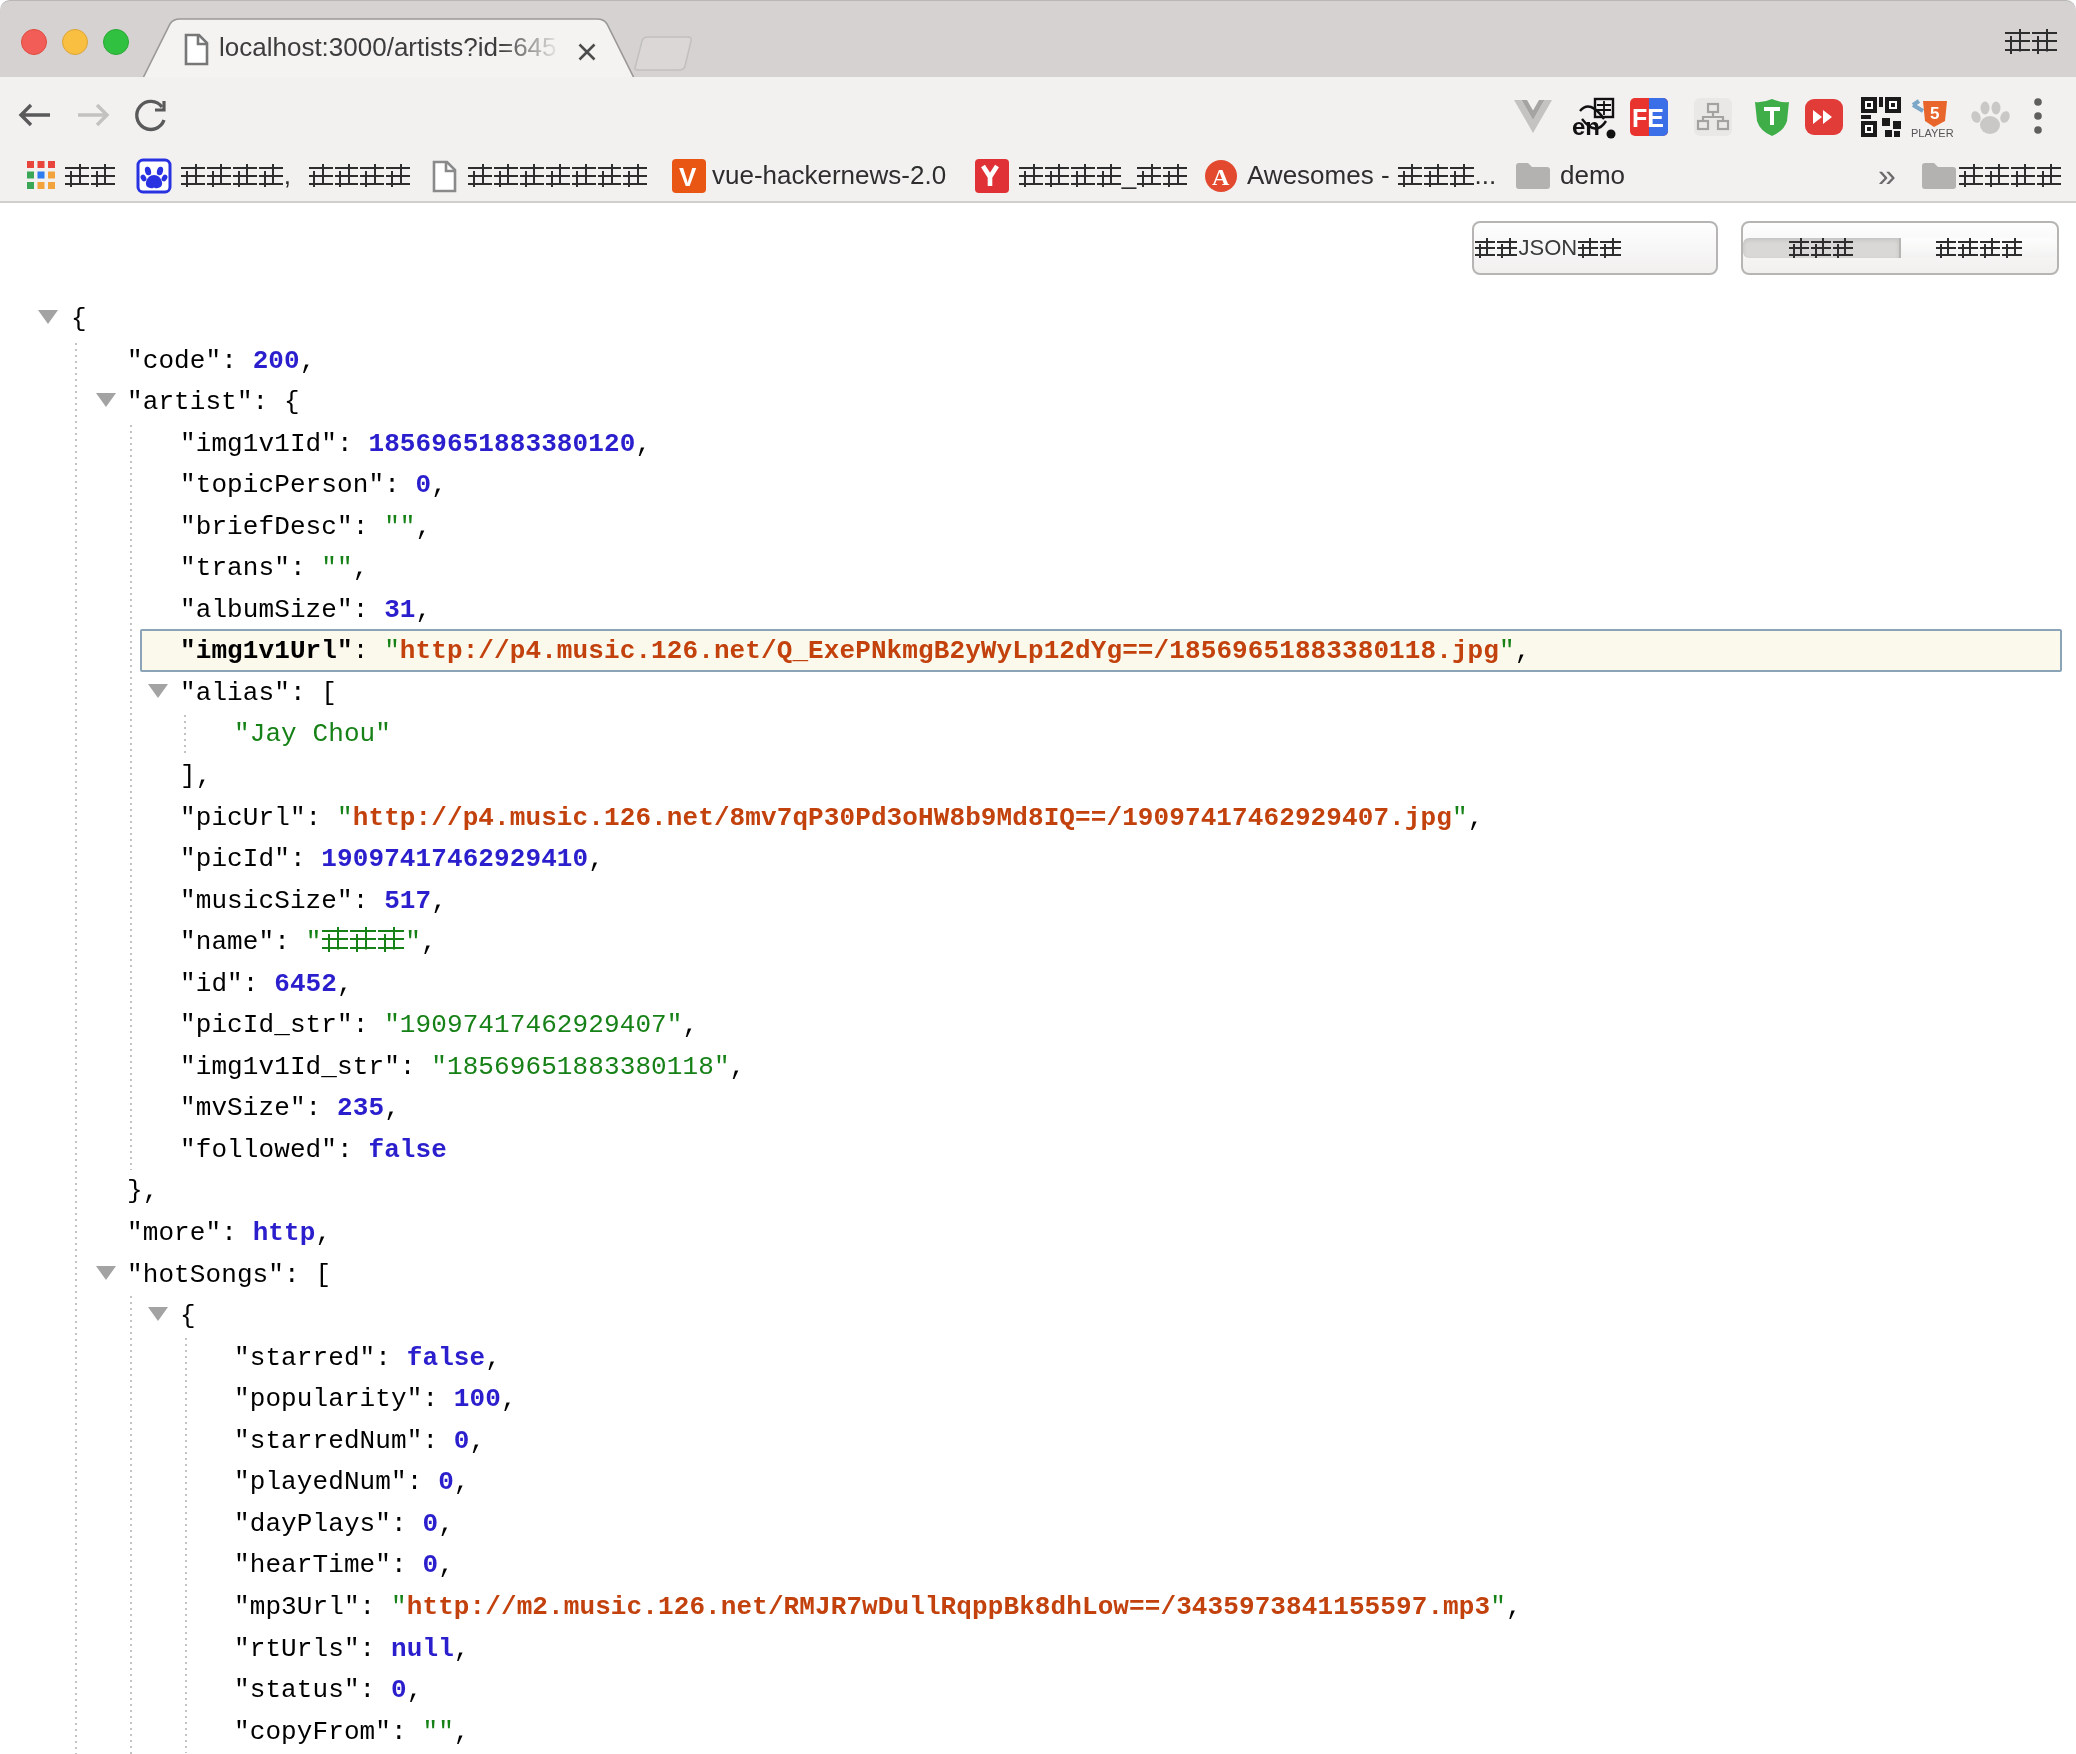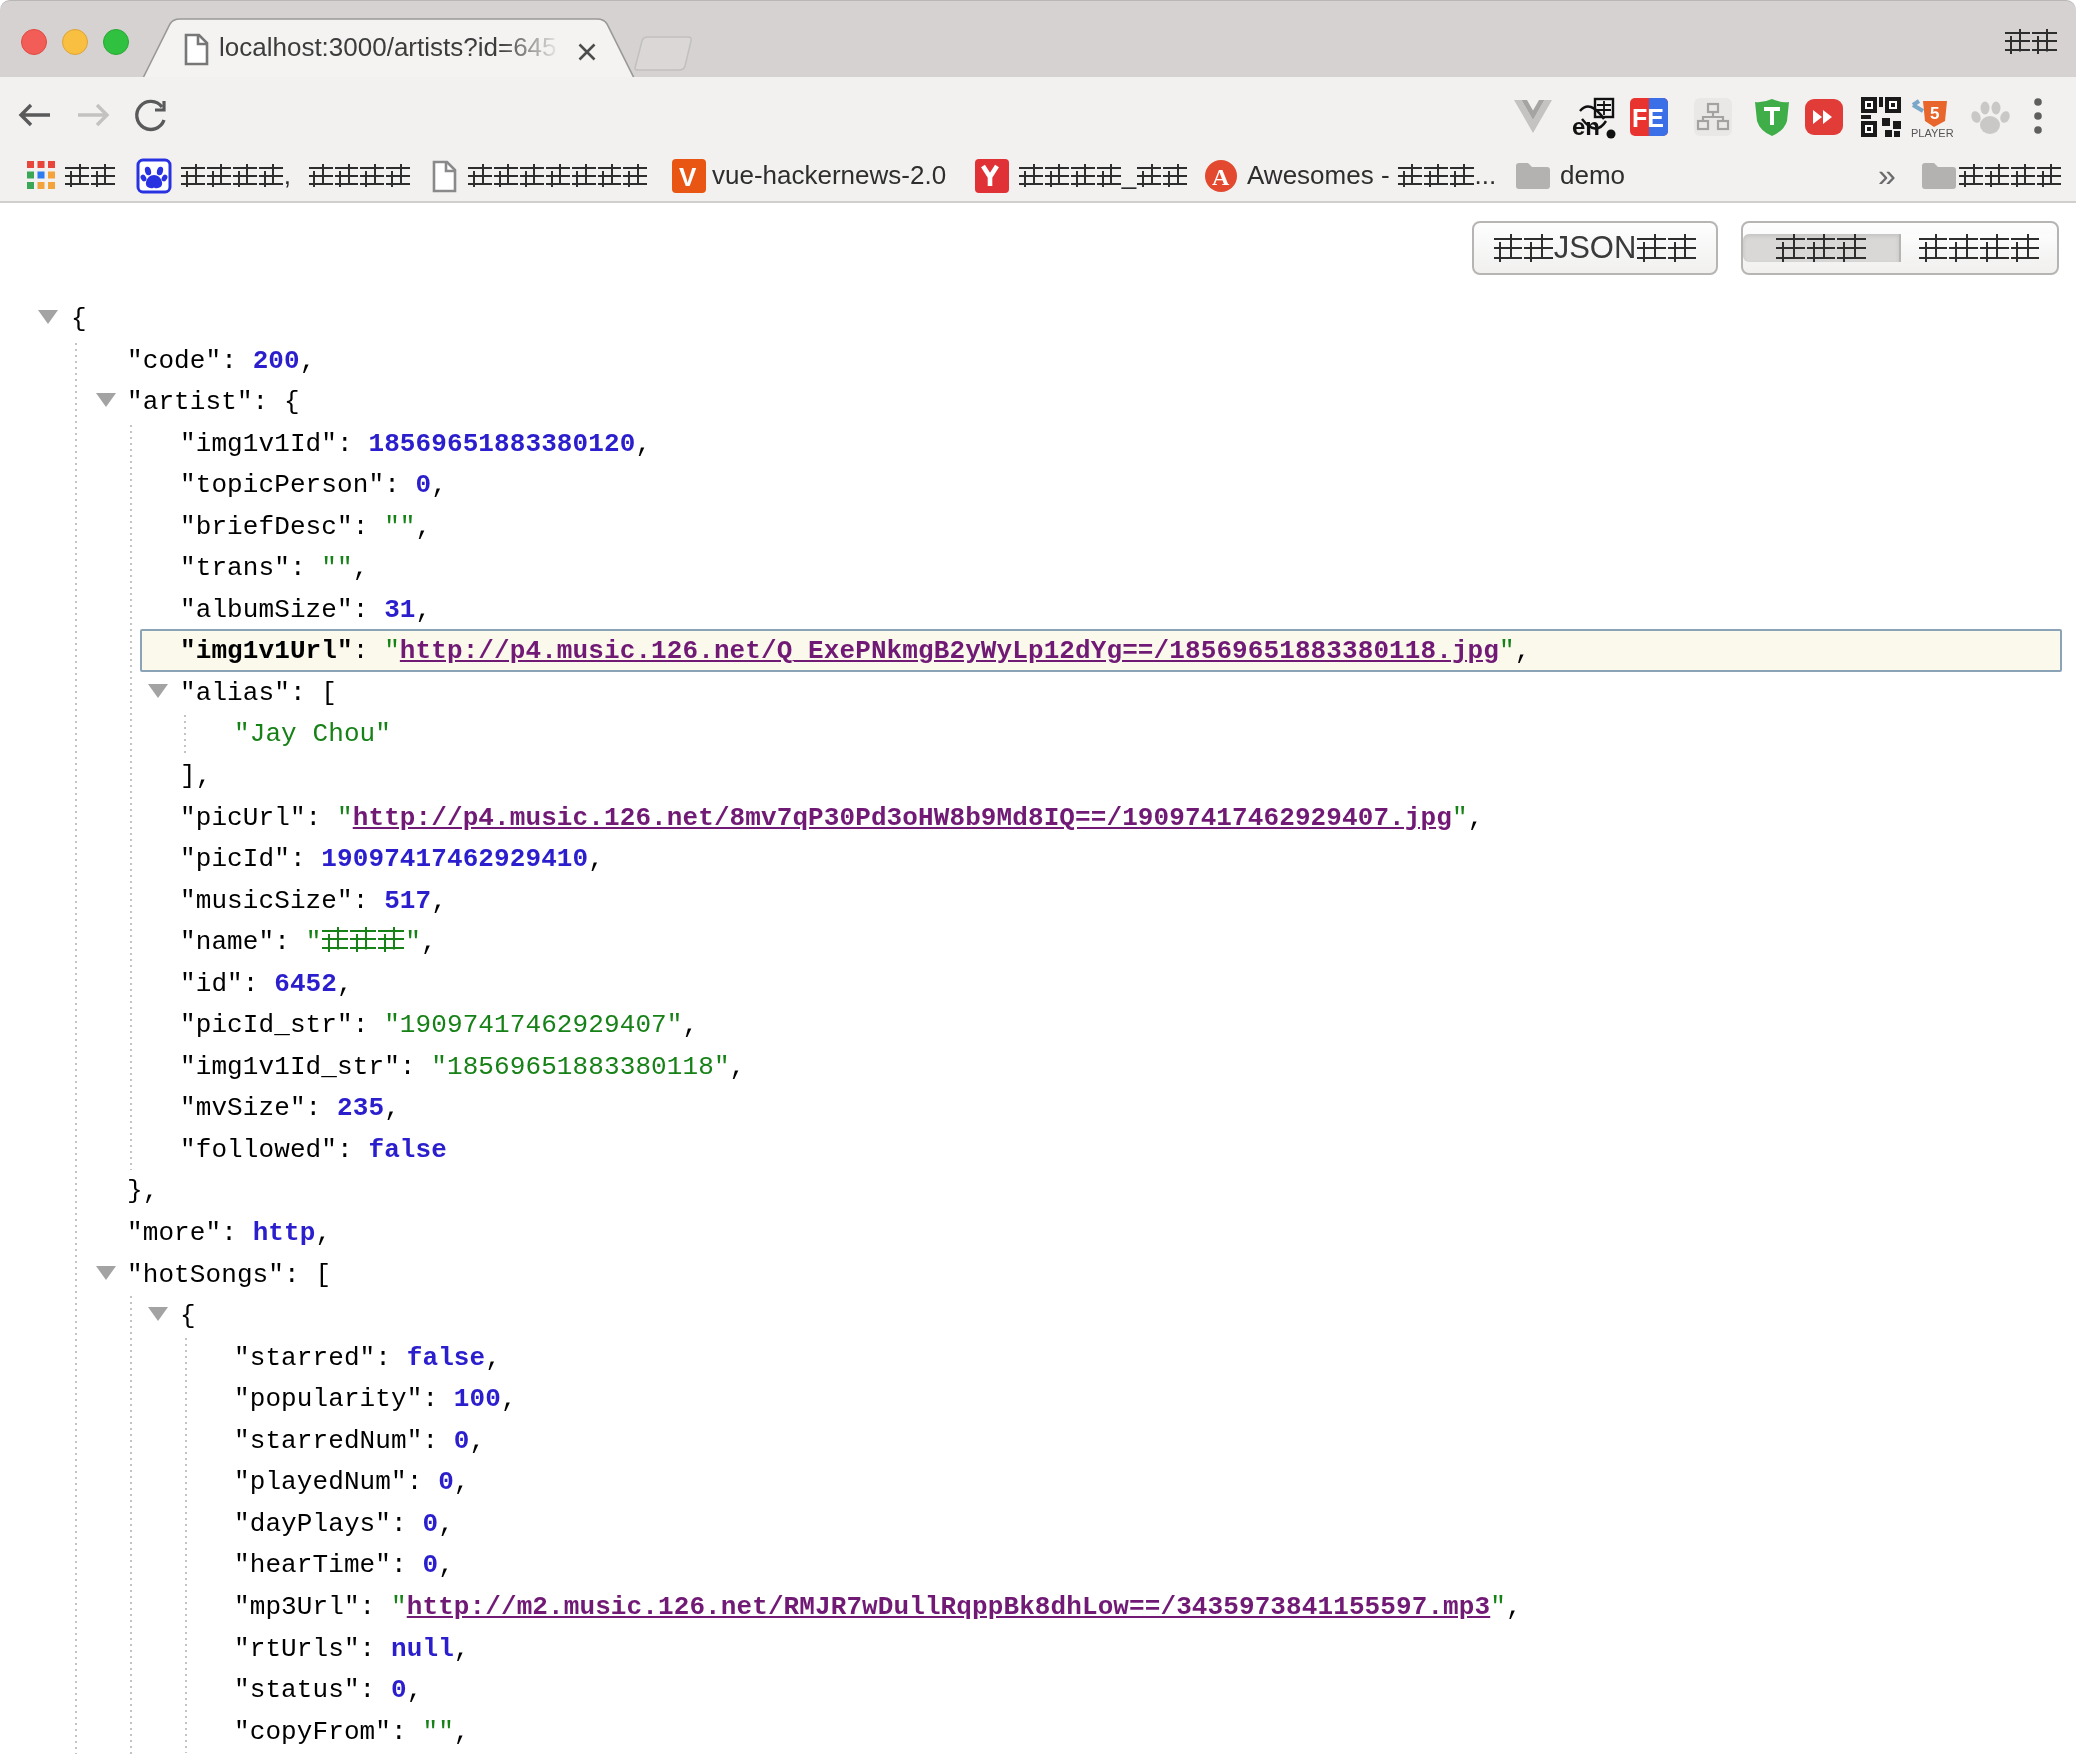--- a/index.html
+++ b/index.html
@@ -35,36 +35,36 @@
 
 .zi{display:inline-block;width:.92em;height:.92em;vertical-align:-.1em;--c:#2e2e2e;
  background-image:linear-gradient(var(--c),var(--c)),linear-gradient(var(--c),var(--c)),
  linear-gradient(var(--c),var(--c)),linear-gradient(var(--c),var(--c)),linear-gradient(var(--c),var(--c));
  background-size:100% 2px,100% 2px,100% 2px,2px 90%,2px 72%;
  background-position:0 15%,0 50%,0 88%,62% 0,22% 100%;background-repeat:no-repeat;
  margin:0 1px}
 
 #page{position:absolute;left:0;top:203px;width:2076px;height:1551px;background:#fff}
 .btn{position:absolute;border:2px solid #b6b5b4;border-radius:8px;height:54px;
- background:linear-gradient(#fefefe,#f1f0ef);font-size:31px;color:#3a3a3a;
- display:flex;align-items:center;justify-content:center}
+ background:linear-gradient(#fefefe,#f1f0ef);font-size:22px;color:#3a3a3a;
+ display:flex;align-items:center;}
 #btn-dl{left:1472px;top:18px;width:246px}
 #seg{left:1741px;top:18px;width:318px;display:flex;padding:0}
 #seg .c1{width:158px;background:#d9d8d7;box-shadow:inset 0 2px 4px rgba(0,0,0,.10);border-right:2px solid #b6b5b4;
  border-radius:6px 0 0 6px;display:flex;align-items:center;justify-content:center}
 #seg .c2{width:156px;background:linear-gradient(#fdfdfd,#f3f2f1);
  border-radius:0 6px 6px 0;display:flex;align-items:center;justify-content:center}
 
 #json{position:absolute;left:0;top:96px;width:2076px;
  font-family:"Liberation Mono",monospace;font-size:26px;line-height:41.55px;letter-spacing:0.1px;color:#000}
 .ln{white-space:pre;position:relative;height:41.55px}
 .p0{padding-left:71px}.p1{padding-left:127px}.p2{padding-left:180px}.p3{padding-left:234px}
 .num{color:#2a1ecd;font-weight:bold}
 .str{color:#168116}
-.lnk{color:#701a75;font-weight:bold;text-decoration:underline}
+.lnk{color:#c2410c;font-weight:bold;}
 .kb{font-weight:bold}
 .tri{position:absolute;top:11px;width:0;height:0;
  border-left:10.5px solid transparent;border-right:10.5px solid transparent;
  border-top:14px solid #a3a3a3}
 .t0{left:38px}.t1{left:96px}.t2{left:148px}
 .guide{position:absolute;width:2px;
  background:repeating-linear-gradient(to bottom,#c3c3c3 0 2px,transparent 2px 6px)}
 #hl{position:absolute;left:140px;top:426px;width:1922px;height:43px;
  background:#fbf9ec;border:2px solid #8ba3b7;border-radius:2px}
 </style></head>

